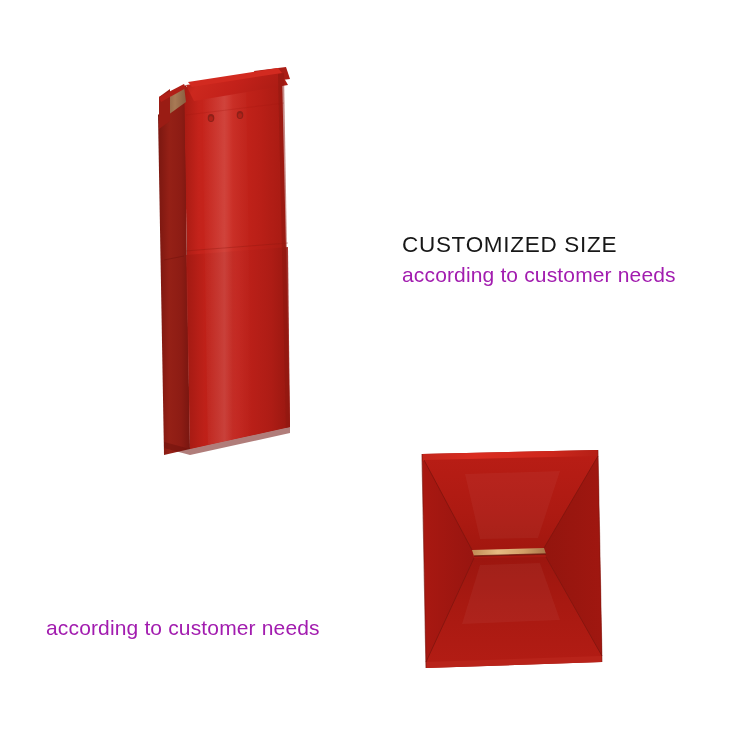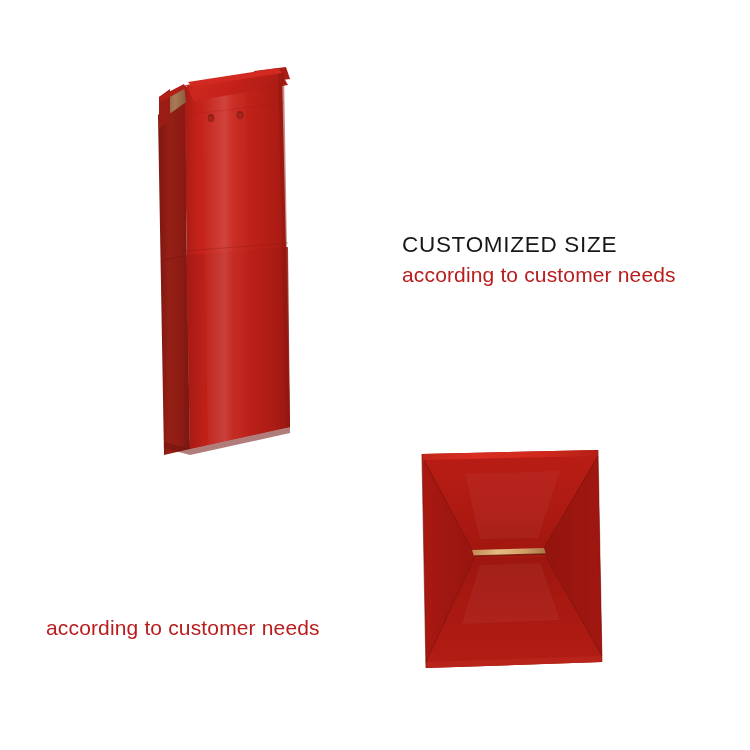--- a/index.html
+++ b/index.html
@@ -39,21 +39,21 @@
   .feature-title {
     font-size: 22.5px;
     letter-spacing: 0.7px;
     color: #171717;
     line-height: 1.12;
     white-space: nowrap;
     font-weight: 400;
   }
   .feature-sub {
     font-size: 21px;
-    color: #b91c1c;
+    color: #a21caf;
     line-height: 1.18;
     white-space: nowrap;
     letter-spacing: 0.15px;
     font-weight: 400;
     margin-top: 6px;
   }
 
   #feature-customized-size {
     left: 386px;
     top: 231px;

